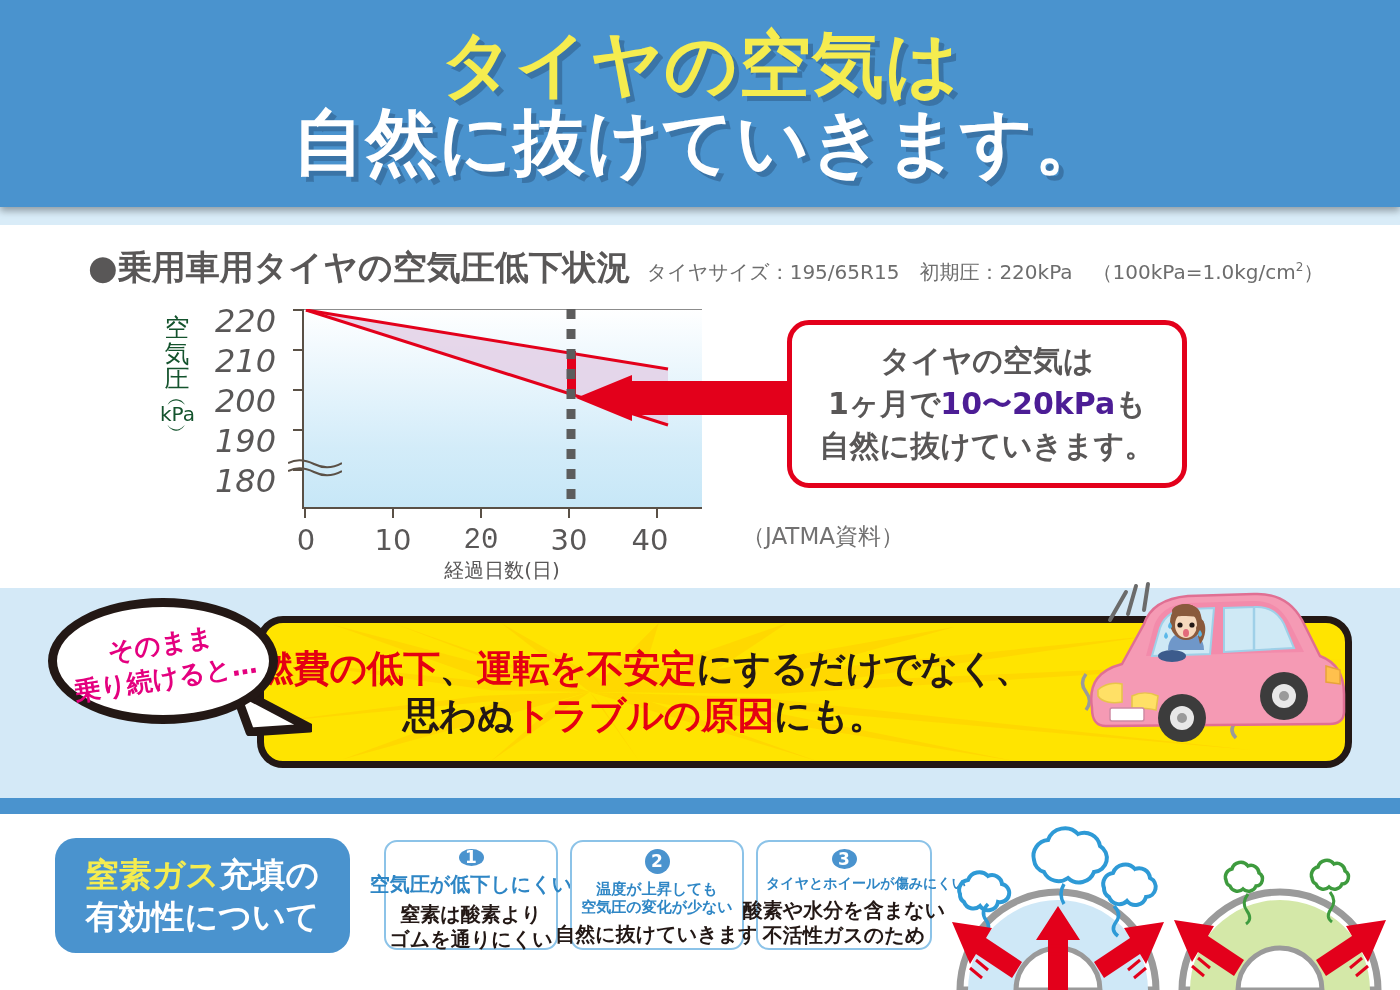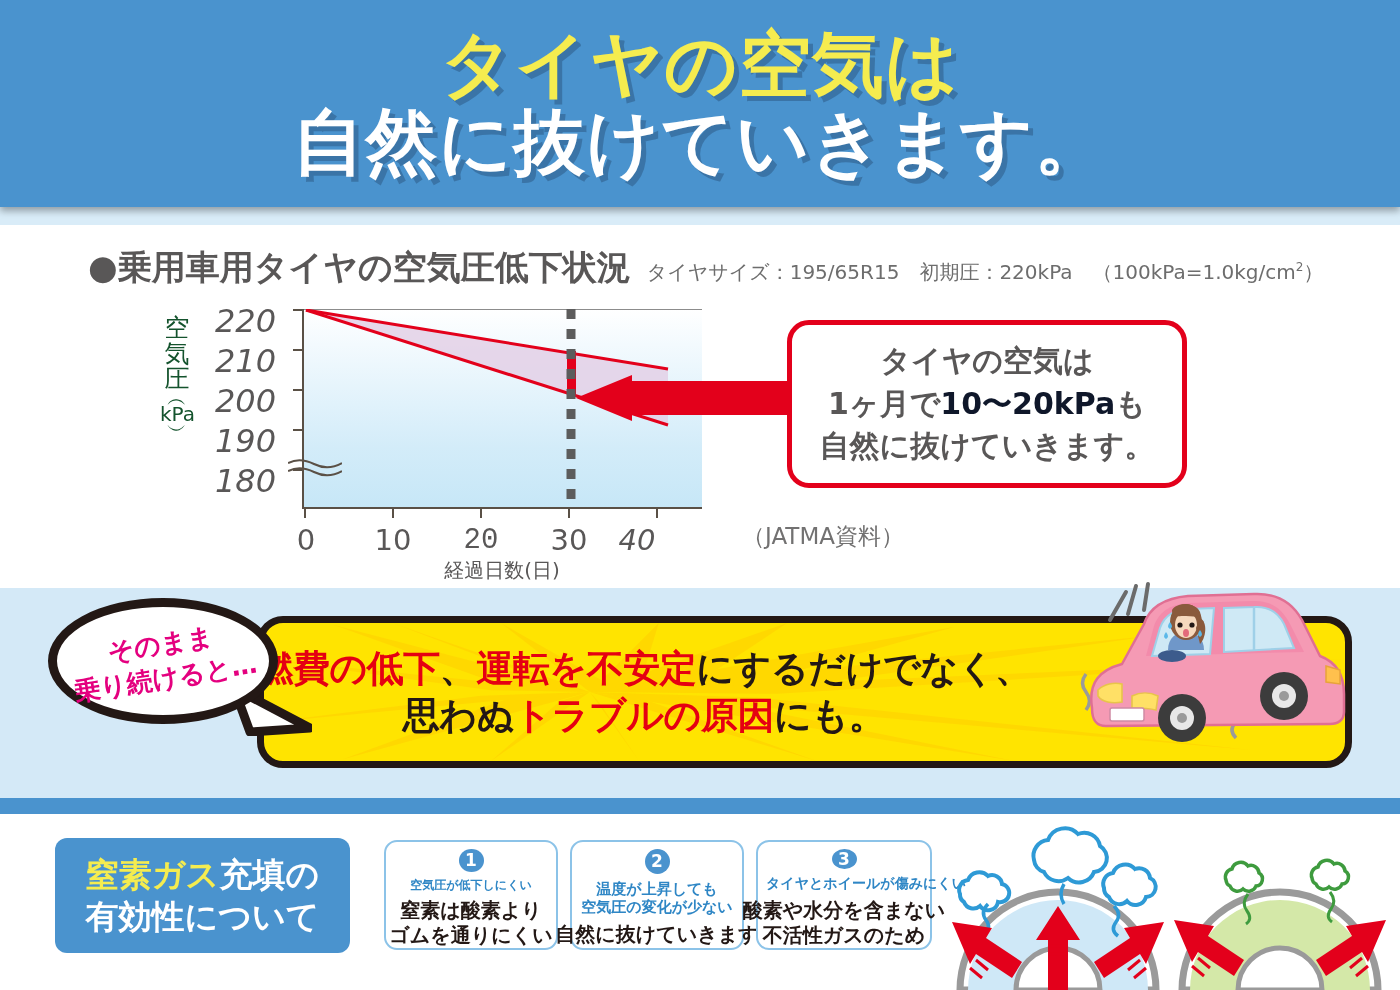--- a/index.html
+++ b/index.html
@@ -211,21 +211,21 @@
     justify-content: center;
     z-index: 3;
   }
   .callout-line {
     font-size: 30px;
     color: #595757;
     font-weight: bold;
     line-height: 1.42;
     white-space: nowrap;
   }
-  .callout-line .hl { color: #0f172a; }
+  .callout-line .hl { color: #4c1d95; }
   .callout-arrow {
     position: absolute;
     left: 576px; top: 150px;
     width: 218px; height: 46px;
     z-index: 2;
   }
 
   
   .banner-section {
     position: absolute;
@@ -323,21 +323,21 @@
     width: 1400px;
     height: 176px;
     background: #ffffff;
   }
 
   .nitrogen-title {
     position: absolute;
     left: 55px; top: 24px;
     width: 295px; height: 115px;
     background: #4a93ce;
-    border-radius: 12px;
+    border-radius: 21px;
     display: flex;
     flex-direction: column;
     align-items: center;
     justify-content: center;
   }
   .nt-line {
     font-size: 33px;
     font-weight: bold;
     color: #ffffff;
     line-height: 1.25;
@@ -364,21 +364,21 @@
     color: #ffffff;
     font-size: 17px;
     font-weight: bold;
     display: flex;
     align-items: center;
     justify-content: center;
     line-height: 1;
   }
   .card-head {
     margin-top: 6px;
-    font-size: 12px;
+    font-size: 20px;
     font-weight: bold;
     color: #2e86c5;
     text-align: center;
     line-height: 1.2;
     white-space: nowrap;
   }
   .card-head.two { font-size: 15px; }
   .card-body {
     margin-top: 6px;
     font-size: 20px;
@@ -458,21 +458,21 @@
       <div class="xtick-mark" style="left:0px;"></div>
       <div class="xtick-mark" style="left:88px;"></div>
       <div class="xtick-mark" style="left:176px;"></div>
       <div class="xtick-mark" style="left:264px;"></div>
       <div class="xtick-mark" style="left:352px;"></div>
 
       <div class="x-tick-label" style="left:2px;">0</div>
       <div class="x-tick-label" style="left:89px;">10</div>
       <div class="x-tick-label" style="left:177px;font-family:Liberation Mono, monospace;">20</div>
       <div class="x-tick-label" style="left:265px;">30</div>
-      <div class="x-tick-label" style="left:333px;font-style:italic;">40</div>
+      <div class="x-tick-label" style="left:346px;">40</div>
     </div>
 
     <div class="x-axis-title">経過日数(日)</div>
   </div>
 
   <div class="jatma">（JATMA資料）</div>
 
   <svg class="callout-arrow" viewBox="0 0 218 46">
     <polygon points="218,6 218,40 56,40 56,46 0,23 56,0 56,6" fill="#e3001b"></polygon>
   </svg>

